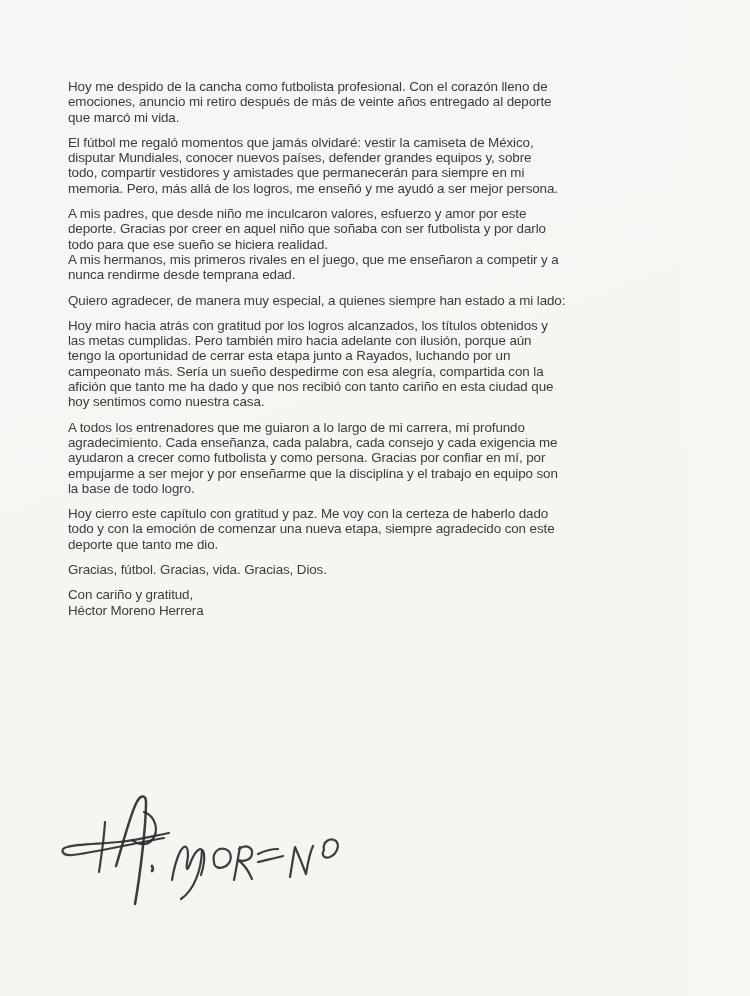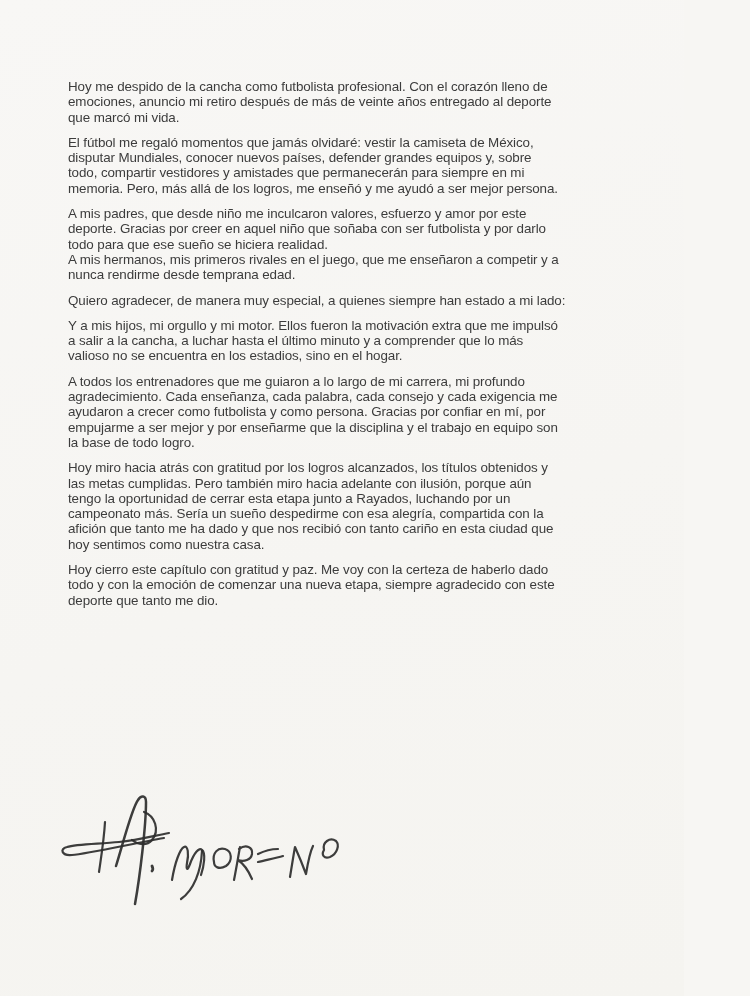--- a/index.html
+++ b/index.html
@@ -61,37 +61,37 @@
     <p>El fútbol me regaló momentos que jamás olvidaré: vestir la camiseta de México,
 disputar Mundiales, conocer nuevos países, defender grandes equipos y, sobre
 todo, compartir vestidores y amistades que permanecerán para siempre en mi
 memoria. Pero, más allá de los logros, me enseñó y me ayudó a ser mejor persona.</p>
     <p>A mis padres, que desde niño me inculcaron valores, esfuerzo y amor por este
 deporte. Gracias por creer en aquel niño que soñaba con ser futbolista y por darlo
 todo para que ese sueño se hiciera realidad.
 A mis hermanos, mis primeros rivales en el juego, que me enseñaron a competir y a
 nunca rendirme desde temprana edad.</p>
     <p>Quiero agradecer, de manera muy especial, a quienes siempre han estado a mi lado:</p>
-    <p>Y a mis hijos, mi orgullo y mi motor. Ellos fueron la motivación extra que me impulsó
-a salir a la cancha, a luchar hasta el último minuto y a comprender que lo más
-valioso no se encuentra en los estadios, sino en el hogar.</p>
-    <p>A todos los entrenadores que me guiaron a lo largo de mi carrera, mi profundo
-agradecimiento. Cada enseñanza, cada palabra, cada consejo y cada exigencia me
-ayudaron a crecer como futbolista y como persona. Gracias por confiar en mí, por
-empujarme a ser mejor y por enseñarme que la disciplina y el trabajo en equipo son
-la base de todo logro.</p>
     <p>Hoy miro hacia atrás con gratitud por los logros alcanzados, los títulos obtenidos y
 las metas cumplidas. Pero también miro hacia adelante con ilusión, porque aún
 tengo la oportunidad de cerrar esta etapa junto a Rayados, luchando por un
 campeonato más. Sería un sueño despedirme con esa alegría, compartida con la
 afición que tanto me ha dado y que nos recibió con tanto cariño en esta ciudad que
 hoy sentimos como nuestra casa.</p>
+    <p>A todos los entrenadores que me guiaron a lo largo de mi carrera, mi profundo
+agradecimiento. Cada enseñanza, cada palabra, cada consejo y cada exigencia me
+ayudaron a crecer como futbolista y como persona. Gracias por confiar en mí, por
+empujarme a ser mejor y por enseñarme que la disciplina y el trabajo en equipo son
+la base de todo logro.</p>
     <p>Hoy cierro este capítulo con gratitud y paz. Me voy con la certeza de haberlo dado
 todo y con la emoción de comenzar una nueva etapa, siempre agradecido con este
 deporte que tanto me dio.</p>
+    <p>Gracias, fútbol. Gracias, vida. Gracias, Dios.</p>
+    <p>Con cariño y gratitud,
+Héctor Moreno Herrera</p>
   </div>
 
   <svg class="signature-svg" viewBox="0 0 285 118" role="img" aria-label="H. Moreno">
 
     <path d="M49,30 C48,48 45,66 43,80"></path>
 
     <path d="M108,46 C75,52 30,62 16,63 C6,64 3,57 11,55 C20,52 42,52 63,50 C82,48 97,44 113,41"></path>
 
     <path style="stroke-width:2.5" d="M60,74 C68,48 76,16 82,8 C85,3 90,3 90,10 C90,34 84,84 79,112"></path>
 

